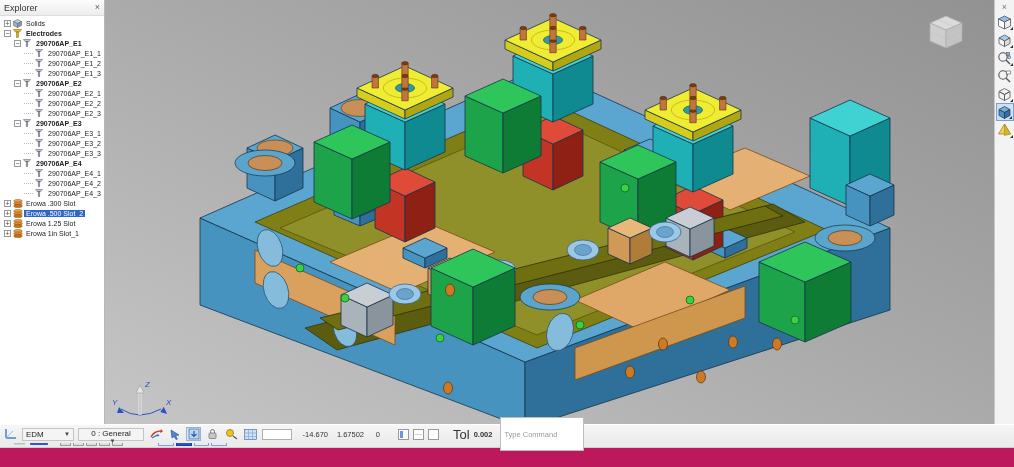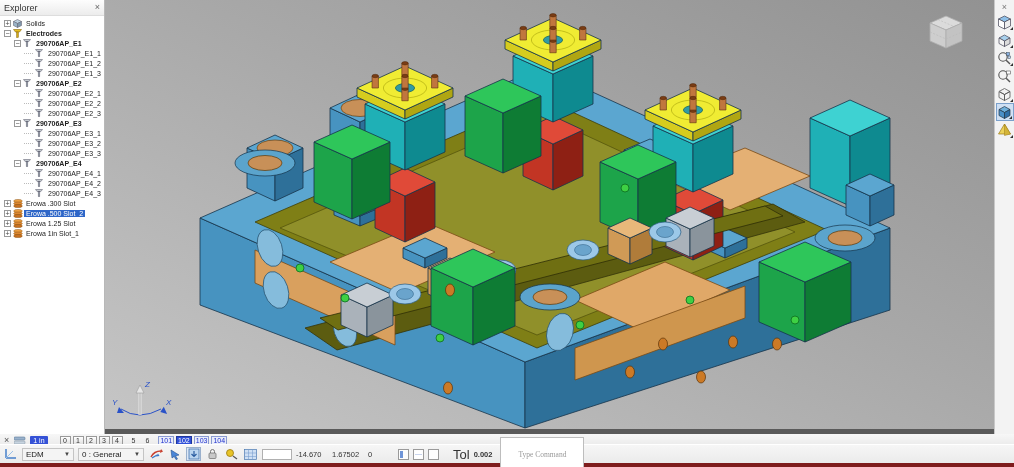--- a/index.html
+++ b/index.html
@@ -1,18 +1,18 @@
 <!DOCTYPE html>
 <html><head>
 <meta charset="utf-8">
 <style>
   * { box-sizing: border-box; margin: 0; padding: 0; }
   html,body { width:1014px; height:467px; overflow:hidden;
     font-family:"Liberation Sans", sans-serif; background:#f0f0f0; }
-  .app { position:relative; width:1014px; height:467px; background:#7f1d1d; }
+  .app { position:relative; width:1014px; height:467px; background:#be185d; }
 
   
   .explorer { position:absolute; left:0; top:0; width:105px; height:434px;
     background:#fff; border-right:1px solid #b8b8b8; overflow:hidden; }
   .explorer-header { height:16px; display:flex; align-items:center;
     justify-content:space-between; padding:0 4px;
     background:linear-gradient(#fdfdfd,#ececec); border-bottom:1px solid #ddd; }
   .explorer-title { font-size:9px; color:#333; }
   .explorer-close { font-size:9px; color:#666; cursor:default; line-height:9px; }
   .tree { padding:2px 0 0 2px; }
@@ -55,40 +55,40 @@
     border-radius:1px; }
   .lvbtn { min-width:11px; height:10px; border:1px solid #9a9a9a; text-align:center;
     line-height:8px; font-size:7px; color:#333; background:linear-gradient(#fff,#dcdcdc); }
   .lvnum { color:#333; padding:0 2px; }
   .vbtn { min-width:14px; height:10px; border:1px solid #8a9ad0; text-align:center;
     line-height:8px; font-size:7px; color:#2233cc; background:#e8ecfa; padding:0 1px; }
   .vbtn.active { background:#2f4fd8; color:#fff; border-color:#21379a; }
   .lv-gap { width:6px; }
 
   
-  .status { position:absolute; left:0; top:444px; width:1014px; height:19px;
+  .status { position:absolute; left:0; top:424px; width:1014px; height:19px;
     background:linear-gradient(#f6f6f6,#ebebeb); border-top:1px solid #fff;
     display:flex; align-items:center; gap:4px; padding:0 3px; font-size:8px; }
   .combo { display:flex; align-items:center; justify-content:space-between;
     height:13px; border:1px solid #c4c4c4; background:#f4f4f4;
     font-size:8px; color:#222; padding:0 3px; }
   .combo .arrow { font-size:6px; color:#444; margin-left:3px; }
   .r2icon { width:15px; height:14px; display:flex; align-items:center; justify-content:center; }
   .mini-input { width:30px; height:11px; border:1px solid #b0b0b0; background:#fff; }
-  .coord { font-size:7.5px; color:#333; min-width:32px; text-align:left; }
+  .coord { font-size:7.5px; color:#333; min-width:32px; text-align:right; }
   .coord.z { min-width:12px; }
   .pane { width:11px; height:11px; border:1px solid #9a9a9a; background:#fdfdfd; position:relative; }
   .pane.left::before { content:""; position:absolute; left:1px; top:1px; bottom:1px;
     width:3px; background:#6f95d8; }
   .pane.grid::before { content:""; position:absolute; inset:1px;
     background:linear-gradient(#fff 45%,#c9d4ec 45%, #c9d4ec 55%, #fff 55%); }
   .tol-label { font-size:13px; color:#333; }
   .tol-value { font-size:7.5px; color:#333; font-weight:bold; margin-right:4px; }
   .cmd { width:84px; height:13px; border:1px solid #bdbdbd; background:#fff;
-    font-size:7.5px; color:#333; padding:16px 3px; font-family:Liberation Serif, serif;text-align:center; }
+    font-size:7.5px; color:#333; padding:16px 3px; font-family:Liberation Sans, sans-serif; }
   .cmd::placeholder { color:#9a9a9a; }
 </style>
 </head>
 <body>
 
 <div class="app">
 
   <div class="explorer">
     <div class="explorer-header">
       <span class="explorer-title">Explorer</span>
@@ -623,21 +623,21 @@
       <svg width="13" height="12" viewBox="0 0 13 12">
         <line x1="2" y1="10" x2="2" y2="1" stroke="#3a78c8" stroke-width="1.4"></line>
         <line x1="2" y1="10" x2="12" y2="10" stroke="#3a78c8" stroke-width="1.4"></line>
         <line x1="2" y1="10" x2="9" y2="3" stroke="#9ac0e8" stroke-width="1"></line>
       </svg>
     </span>
     <div class="combo" style="width:52px;">
       <span>EDM</span>
       <span class="arrow">▼</span>
     </div>
-    <div class="combo" style="width:66px;">
+    <div class="combo" style="width:66px;flex-direction:column;">
       <span>0 : General</span>
       <span class="arrow">▼</span>
     </div>
     <span class="r2icon">
       <svg width="14" height="12" viewBox="0 0 14 12">
         <path d="M2,9 Q5,3 12,3" fill="none" stroke="#c84030" stroke-width="1.4"></path>
         <polygon points="12,1 14,3.5 11,5" fill="#c84030"></polygon>
         <path d="M3,10 L8,7" stroke="#3a78c8" stroke-width="1.4"></path>
         <polygon points="9,5.5 10.5,8 7,8.5" fill="#3a78c8"></polygon>
       </svg>

